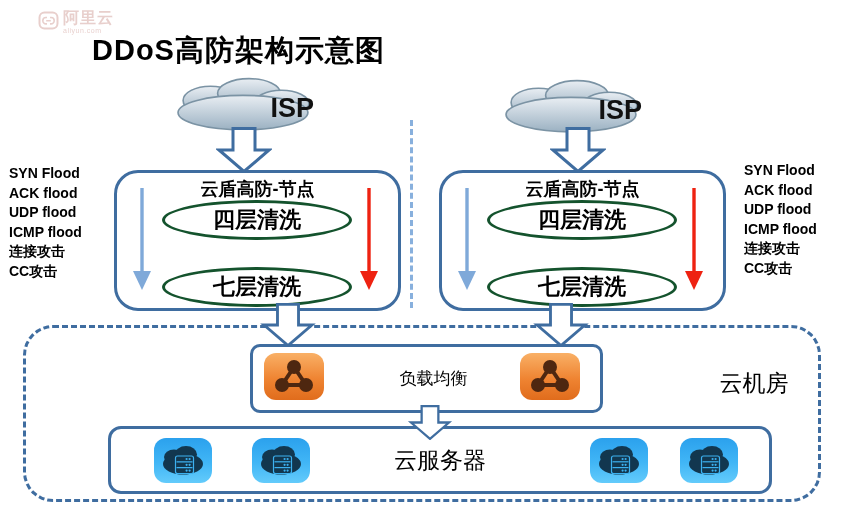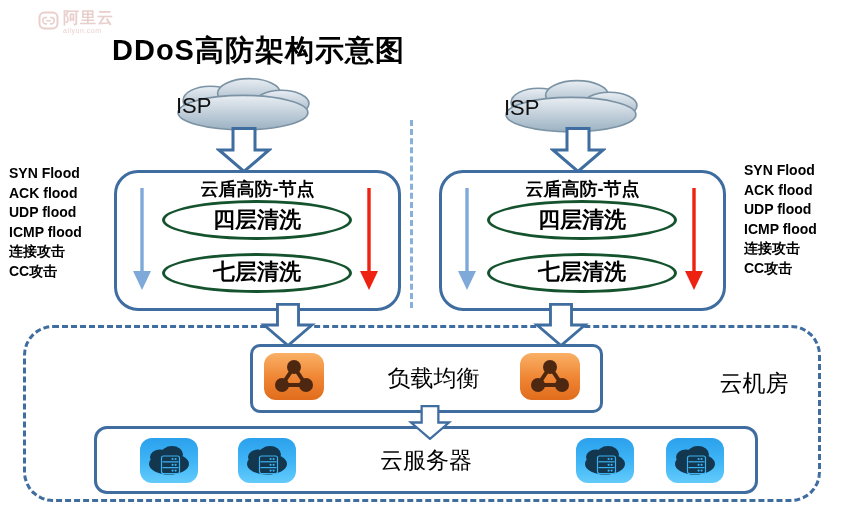--- a/index.html
+++ b/index.html
@@ -7,71 +7,71 @@
     position:relative;width:845px;height:513px;background:#fff;overflow:hidden;
     font-family:"Liberation Sans","DejaVu Sans",sans-serif;color:#000;border-radius:8px;
   }
   
   .brandmark{position:absolute;left:38px;top:10px;display:flex;align-items:flex-start;gap:4px;
     color:rgba(205,148,142,.45);}
   .brandmark .btxt{display:flex;flex-direction:column;line-height:1;}
   .brandmark .bname{font-size:16px;font-weight:bold;letter-spacing:1px;}
   .brandmark .bdomain{font-size:7px;margin-top:1px;letter-spacing:.5px;}
   
-  .title{position:absolute;left:112px;top:31px;font-size:29px;font-weight:bold;letter-spacing:1px;}
+  .title{position:absolute;left:92px;top:31px;font-size:29px;font-weight:bold;letter-spacing:1px;}
   
   .attacks{position:absolute;font-size:14px;font-weight:bold;line-height:19.5px;white-space:nowrap;}
   .attacks.left{left:9px;top:164px;}
   .attacks.right{left:744px;top:161px;}
   
   .isp{position:absolute;width:138px;height:55px;}
   .isp.l{left:176px;top:77px;}
   .isp.r{left:504px;top:79px;}
-  .isp .isp-label{position:absolute;left:0;right:0;top:16px;text-align:left;
-    font-size:22px;font-weight:normal;color:#111;}
+  .isp .isp-label{position:absolute;left:0;right:0;top:16px;text-align:right;
+    font-size:27px;font-weight:bold;color:#111;}
   
   .blockarrow{position:absolute;z-index:3;}
   .ba-isp-l{left:216px;top:127px;}
   .ba-isp-r{left:550px;top:127px;}
   .ba-lb-l{left:260px;top:303px;}
   .ba-lb-r{left:533px;top:303px;}
   .ba-srv{left:406px;top:405px;}
   
   .node{position:absolute;top:170px;width:281px;height:135px;background:#fff;
     border:3px solid #3f6da0;border-radius:24px;z-index:2;}
   .node.l{left:114px;}
   .node.r{left:439px;}
   .node .node-title{position:absolute;left:0;right:0;top:4px;text-align:center;
     font-size:18px;font-weight:bold;white-space:nowrap;}
   .clean{position:absolute;left:45px;width:184px;height:34px;border:3px solid #14532d;
     border-radius:50%;text-align:center;white-space:nowrap;
     font-family:"DejaVu Serif","Liberation Serif",serif;font-weight:bold;font-size:22px;line-height:32px;}
   .clean.c4{top:27px;}
-  .clean.c7{top:80px;font-family:Liberation Serif, serif;}
+  .clean.c7{top:94px;}
   .thin-arrow{position:absolute;top:13px;}
   .thin-arrow.blue{left:14px;}
   .thin-arrow.red{right:18px;}
   
   .divider{position:absolute;left:410px;top:120px;height:188px;width:0;
     border-left:3px dashed #88b0dd;}
   
   .dc-box{position:absolute;left:23px;top:325px;width:792px;height:171px;
     border:3px dashed #3f6da0;border-radius:30px;z-index:1;}
   .dc-label{position:absolute;left:696px;top:368px;width:116px;text-align:center;
     font-family:"DejaVu Serif","Liberation Serif",serif;font-size:23px;white-space:nowrap;z-index:2;}
   
   .lb-box{position:absolute;left:250px;top:344px;width:347px;height:63px;background:#fff;
     border:3px solid #3f6da0;border-radius:10px;z-index:2;}
   .lb-box .icon{position:absolute;top:5px;}
   .lb-box .icon.i1{left:10px;}
   .lb-box .icon.i2{left:266px;}
   .lb-label{position:absolute;inset:0;display:flex;align-items:center;justify-content:center;
-    padding-right:30px;font-family:"DejaVu Serif","Liberation Serif",serif;font-size:23px;white-space:nowrap;margin-left:44px;}
-  
-  .srv-box{position:absolute;left:94px;top:426px;width:658px;height:62px;background:#fff;
+    padding-right:30px;font-family:"DejaVu Serif","Liberation Serif",serif;font-size:17px;white-space:nowrap;margin-left:44px;}
+  
+  .srv-box{position:absolute;left:108px;top:426px;width:658px;height:62px;background:#fff;
     border:3px solid #3f6da0;border-radius:13px;z-index:2;}
   .srv-box .icon{position:absolute;top:8px;}
   .srv-box .icon.s1{left:42px;}
   .srv-box .icon.s2{left:140px;}
   .srv-box .icon.s3{left:478px;}
   .srv-box .icon.s4{left:568px;}
   .srv-label{position:absolute;inset:0;display:flex;align-items:center;justify-content:center;
     font-family:"DejaVu Serif","Liberation Serif",serif;font-size:23px;white-space:nowrap;}
   
   .bottom-wm{position:absolute;left:536px;top:473px;font-size:27px;font-weight:bold;

